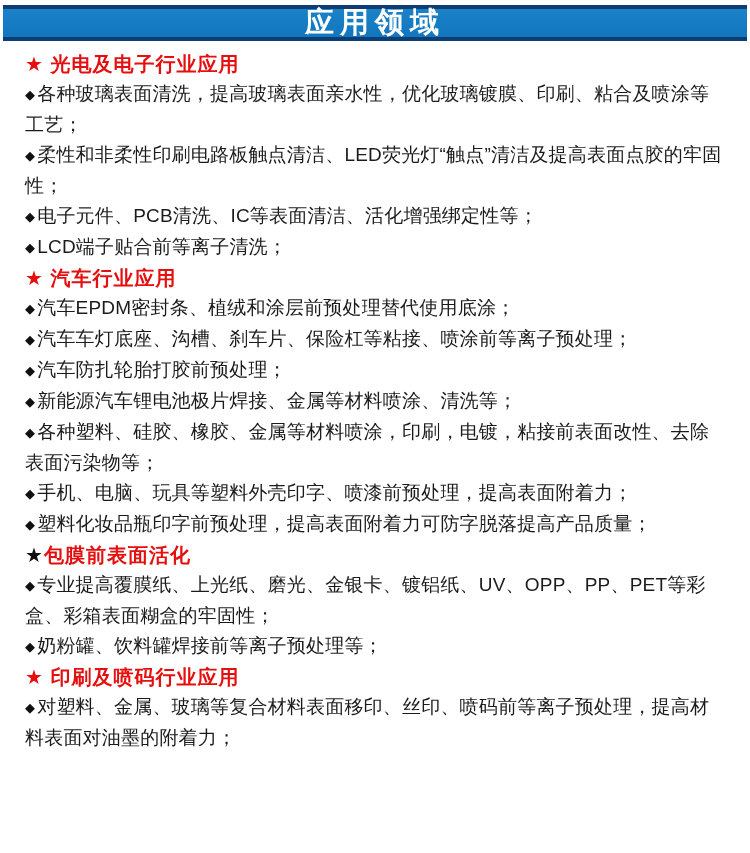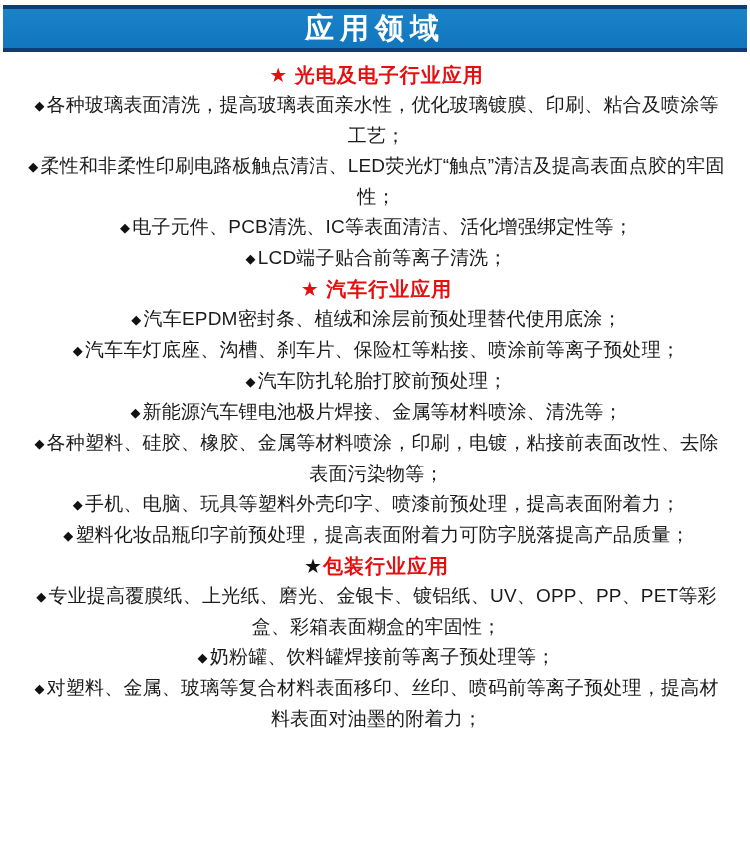--- a/index.html
+++ b/index.html
@@ -7,42 +7,41 @@
   body {
     width: 750px;
     height: 853px;
     background: #ffffff;
     font-family: "Liberation Sans", "DejaVu Sans", sans-serif;
     color: #1b1b1b;
     overflow: hidden;
   }
   .banner {
     margin: 5px 3px 0 3px;
-    height: 47px;
+    height: 36px;
     background: linear-gradient(#1b82c8, #1176bd);
     border-top: 4px solid #0d3d75;
     border-bottom: 4px solid #0d3d75;
     display: flex;
     align-items: center;
     justify-content: center;
   }
   .banner-title {
     color: #ffffff;
     font-size: 29px;
     font-weight: bold;
     letter-spacing: 6px;
   }
   .content {
     padding: 8px 22px 0 25px;
   }
   .line {
     font-size: 19px;
     line-height: 30px;
     letter-spacing: 0.2px;
-    text-align: center;
   }
   .heading {
     color: #e60f0f;
     font-weight: bold;
     font-size: 20px;
     letter-spacing: 1px;
   }
   .heading .star { font-weight: bold; }
   .bullet {
     font-size: 13px;
@@ -78,24 +77,25 @@
       <div class="line"><span class="bullet">◆</span><span>新能源汽车锂电池极片焊接、金属等材料喷涂、清洗等；</span></div>
     </div>
 
     <div>
       <div class="line"><span class="bullet">◆</span><span>各种塑料、硅胶、橡胶、金属等材料喷涂，印刷，电镀，粘接前表面改性、去除表面污染物等；</span></div>
       <div class="line"><span class="bullet">◆</span><span>手机、电脑、玩具等塑料外壳印字、喷漆前预处理，提高表面附着力；</span></div>
       <div class="line"><span class="bullet">◆</span><span>塑料化妆品瓶印字前预处理，提高表面附着力可防字脱落提高产品质量；</span></div>
     </div>
 
     <div>
-      <div class="line heading"><span class="star" style="color:#111111">★</span><span>包装行业应用</span></div>
+      <div class="line heading"><span class="star" style="color:#111111">★</span><span>包膜前表面活化</span></div>
       <div class="line"><span class="bullet">◆</span><span>专业提高覆膜纸、上光纸、磨光、金银卡、镀铝纸、UV、OPP、PP、PET等彩盒、彩箱表面糊盒的牢固性；</span></div>
       <div class="line"><span class="bullet">◆</span><span>奶粉罐、饮料罐焊接前等离子预处理等；</span></div>
     </div>
 
     <div>
+      <div class="line heading"><span class="star">★ </span><span>印刷及喷码行业应用</span></div>
       <div class="line"><span class="bullet">◆</span><span>对塑料、金属、玻璃等复合材料表面移印、丝印、喷码前等离子预处理，提高材料表面对油墨的附着力；</span></div>
 
     </div>
 
   </div>
 </div>
 
 </body></html>

